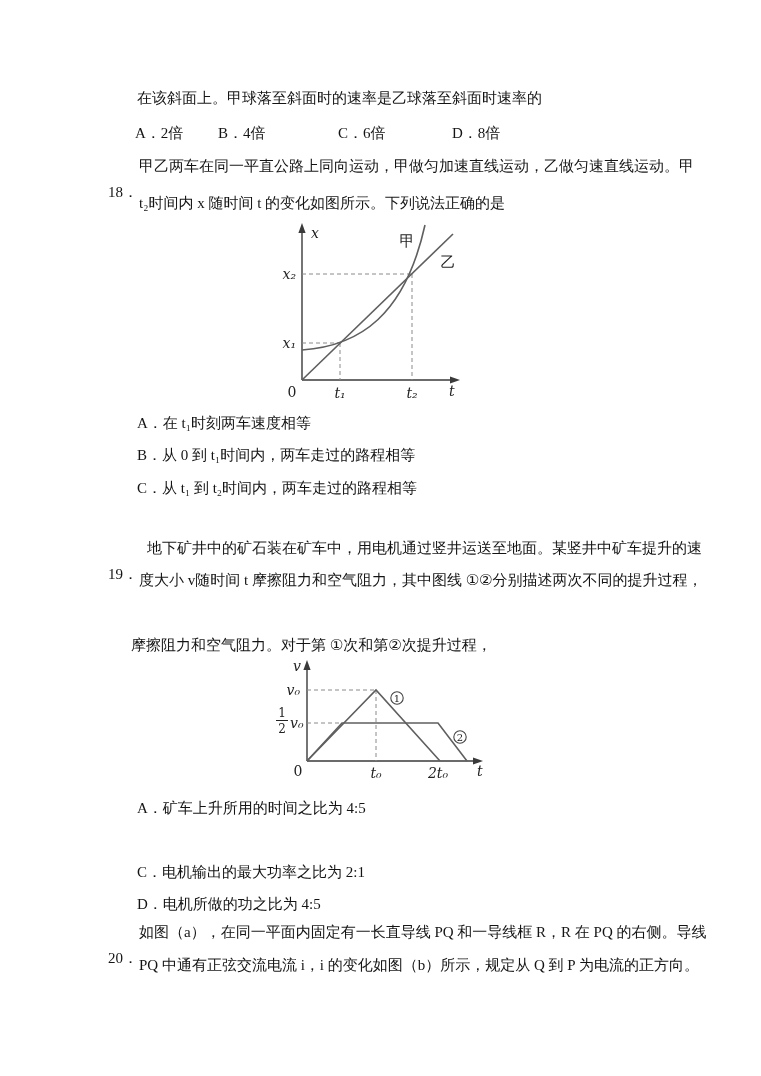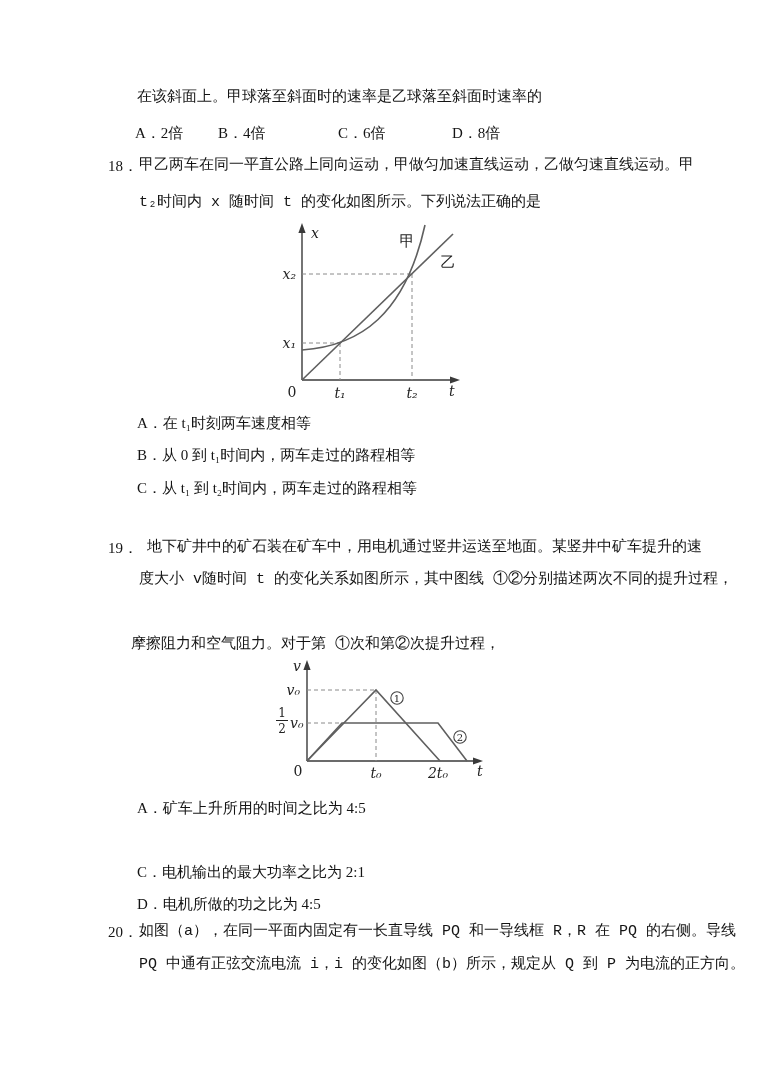--- a/index.html
+++ b/index.html
@@ -1,22 +1,22 @@
 <!DOCTYPE html>
 <html><head>
 <meta charset="utf-8">
 <style>
   html,body{margin:0;padding:0;background:#ffffff;}
   .page{
     position:relative;width:761px;height:1076px;background:#ffffff;overflow:hidden;
     font-family:"Liberation Serif","DejaVu Serif","DejaVu Sans",serif;
     color:#141414;font-size:15px;line-height:20px;
   }
-  .line{position:absolute;white-space:pre;font-family:Liberation Mono, monospace;}
-  .qnum{position:absolute;white-space:pre;}
+  .line{position:absolute;white-space:pre;}
+  .qnum{position:absolute;white-space:pre;margin-top:26px;}
   .opt{position:absolute;white-space:pre;}
   .fig{position:absolute;}
   .axis{stroke:#3a3a3a;stroke-width:1.4;fill:none;}
   .arrowhead{fill:#3a3a3a;stroke:none;}
   .curve{stroke:#5f5f5f;stroke-width:1.6;fill:none;}
   .dash{stroke:#8a8a8a;stroke-width:1;stroke-dasharray:4 3;fill:none;}
   .mvar{font-family:"DejaVu Serif",serif;font-style:italic;font-size:14px;fill:#222;}
   .mnum{font-family:"DejaVu Serif",serif;font-style:normal;font-size:14px;fill:#222;}
   .cjk{font-family:"Liberation Serif","DejaVu Serif",serif;font-size:15px;fill:#222;}
   .circ{stroke:#444;stroke-width:1.1;fill:none;}
@@ -62,21 +62,21 @@
     <text class="cjk" x="137" y="26" text-anchor="middle">甲</text>
     <text class="cjk" x="178" y="47" text-anchor="middle">乙</text>
   </svg>
 
   <div class="opt" style="top:413px;left:137px">A．在 t₁时刻两车速度相等</div>
   <div class="opt" style="top:445px;left:137px">B．从 0 到 t₁时间内，两车走过的路程相等</div>
   <div class="opt" style="top:478px;left:137px">C．从 t₁ 到 t₂时间内，两车走过的路程相等</div>
 
   <span class="qnum" style="top:538px;left:108px">19．</span>
   <div class="line" style="top:538px;left:147px">地下矿井中的矿石装在矿车中，用电机通过竖井运送至地面。某竖井中矿车提升的速</div>
-  <div class="line" style="top:570px;left:139px">度大小 v随时间 t 的变化关系如图所示，其中图线 ①②分别描述两次不同的提升过程，</div>
+  <div class="line" style="top:570px;left:139px">度大小 v随时间 t 摩擦阻力和空气阻力，其中图线 ①②分别描述两次不同的提升过程，</div>
   <div class="line" style="top:635px;left:131px">摩擦阻力和空气阻力。对于第 ①次和第②次提升过程，</div>
 
   <svg class="fig" style="top:658px;left:272px" width="218" height="132" viewBox="0 0 218 132">
     <g>
       <line class="axis" x1="35" y1="103" x2="35" y2="7"></line>
       <polygon class="arrowhead" points="35,2 31.4,12 38.6,12"></polygon>
       <line class="axis" x1="35" y1="103" x2="205" y2="103"></line>
       <polygon class="arrowhead" points="211,103 201,99.4 201,106.6"></polygon>
     </g>
     <g>

